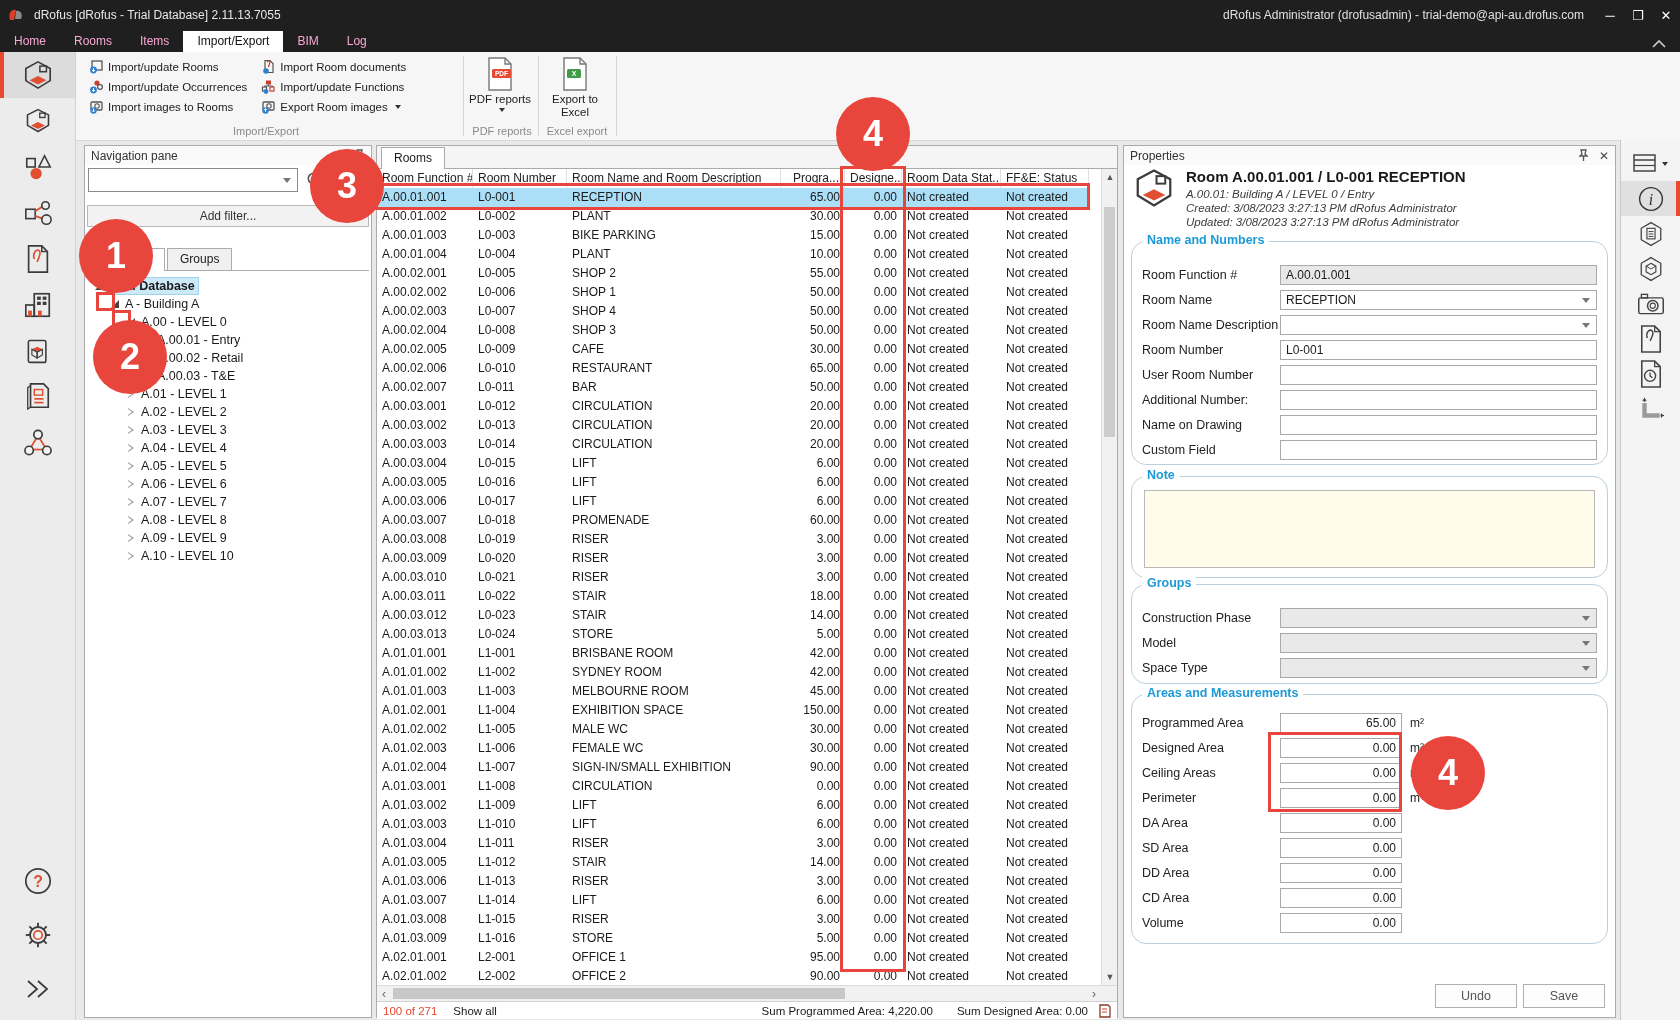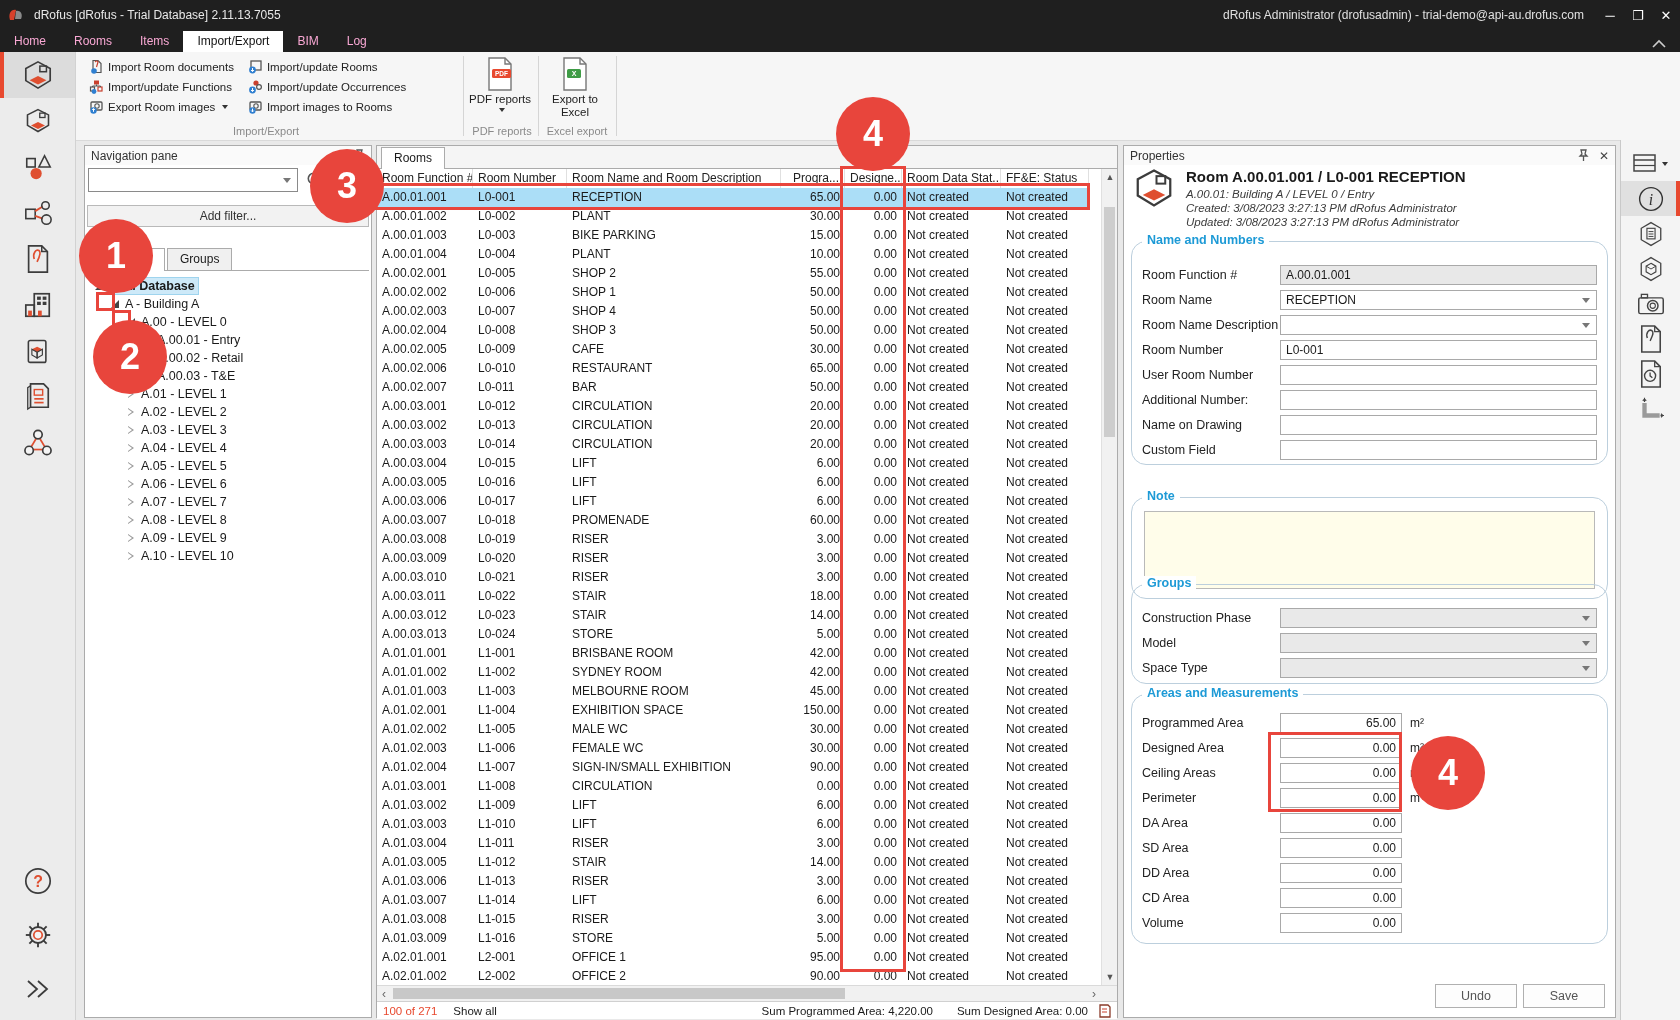--- a/index.html
+++ b/index.html
@@ -150,20 +150,48 @@
         </svg>
     </span>
   </div>
 
   <div class="ribbon">
     <div class="rib-group" style="left:0;width:382px;">
       <div class="rib-cols">
         <div class="rib-col">
           <div class="rbtn">
             <svg width="15" height="15" viewBox="0 0 15 15">
+                <rect x="3" y="2" width="10" height="9" fill="none" stroke="#555" stroke-width="1.3"></rect>
+                <circle cx="4.5" cy="11" r="3.4" fill="#2f7fd0"></circle>
+                <path d="M4.5,9 v3.4 M3,11 l1.5,1.6 1.5,-1.6" stroke="#fff" stroke-width="1" fill="none"></path>
+              </svg>
+            <span>Import/update Rooms</span>
+          </div>
+          <div class="rbtn">
+            <svg width="15" height="15" viewBox="0 0 15 15">
+                <circle cx="8" cy="4" r="2.6" fill="#c9402e"></circle>
+                <circle cx="11" cy="8" r="2.4" fill="none" stroke="#555" stroke-width="1.2"></circle>
+                <circle cx="4.5" cy="11" r="3.4" fill="#2f7fd0"></circle>
+                <path d="M4.5,9 v3.4 M3,11 l1.5,1.6 1.5,-1.6" stroke="#fff" stroke-width="1" fill="none"></path>
+              </svg>
+            <span>Import/update Occurrences</span>
+          </div>
+          <div class="rbtn">
+            <svg width="15" height="15" viewBox="0 0 15 15">
+                <rect x="2" y="3" width="11" height="8" rx="1" fill="none" stroke="#555" stroke-width="1.3"></rect>
+                <circle cx="8" cy="7" r="2.2" fill="none" stroke="#555" stroke-width="1.1"></circle>
+                <circle cx="4.5" cy="11.5" r="3.2" fill="#2f7fd0"></circle>
+                <path d="M4.5,9.6 v3.2 M3.2,11.5 l1.3,1.4 1.3,-1.4" stroke="#fff" stroke-width="1" fill="none"></path>
+              </svg>
+            <span>Import images to Rooms</span>
+          </div>
+        </div>
+        <div class="rib-col">
+          <div class="rbtn">
+            <svg width="15" height="15" viewBox="0 0 15 15">
                 <path d="M4,1.5 h5 l3,3 v9 h-8 z" fill="none" stroke="#555" stroke-width="1.2"></path>
                 <path d="M6,3 q2,-2 3,0 l-1.5,5" stroke="#c9402e" stroke-width="1.2" fill="none"></path>
                 <circle cx="5" cy="12" r="2.8" fill="#2f7fd0"></circle>
               </svg>
             <span>Import Room documents</span>
           </div>
           <div class="rbtn">
             <svg width="15" height="15" viewBox="0 0 15 15">
                 <rect x="5" y="1.5" width="5" height="4" fill="#c9402e"></rect>
                 <rect x="1.5" y="8" width="4" height="4" fill="none" stroke="#555" stroke-width="1.2"></rect>
@@ -175,48 +203,20 @@
           </div>
           <div class="rbtn">
             <svg width="15" height="15" viewBox="0 0 15 15">
                 <rect x="2" y="3" width="11" height="8" rx="1" fill="none" stroke="#555" stroke-width="1.3"></rect>
                 <circle cx="8" cy="7" r="2.2" fill="none" stroke="#555" stroke-width="1.1"></circle>
                 <circle cx="4.5" cy="11.5" r="3.2" fill="#2f7fd0"></circle>
                 <path d="M4.5,12.8 v-3.2 M3.2,11 l1.3,-1.4 1.3,1.4" stroke="#fff" stroke-width="1" fill="none"></path>
               </svg>
             <span>Export Room images</span>
               <span class="caret"></span>
-          </div>
-        </div>
-        <div class="rib-col">
-          <div class="rbtn">
-            <svg width="15" height="15" viewBox="0 0 15 15">
-                <rect x="3" y="2" width="10" height="9" fill="none" stroke="#555" stroke-width="1.3"></rect>
-                <circle cx="4.5" cy="11" r="3.4" fill="#2f7fd0"></circle>
-                <path d="M4.5,9 v3.4 M3,11 l1.5,1.6 1.5,-1.6" stroke="#fff" stroke-width="1" fill="none"></path>
-              </svg>
-            <span>Import/update Rooms</span>
-          </div>
-          <div class="rbtn">
-            <svg width="15" height="15" viewBox="0 0 15 15">
-                <circle cx="8" cy="4" r="2.6" fill="#c9402e"></circle>
-                <circle cx="11" cy="8" r="2.4" fill="none" stroke="#555" stroke-width="1.2"></circle>
-                <circle cx="4.5" cy="11" r="3.4" fill="#2f7fd0"></circle>
-                <path d="M4.5,9 v3.4 M3,11 l1.5,1.6 1.5,-1.6" stroke="#fff" stroke-width="1" fill="none"></path>
-              </svg>
-            <span>Import/update Occurrences</span>
-          </div>
-          <div class="rbtn">
-            <svg width="15" height="15" viewBox="0 0 15 15">
-                <rect x="2" y="3" width="11" height="8" rx="1" fill="none" stroke="#555" stroke-width="1.3"></rect>
-                <circle cx="8" cy="7" r="2.2" fill="none" stroke="#555" stroke-width="1.1"></circle>
-                <circle cx="4.5" cy="11.5" r="3.2" fill="#2f7fd0"></circle>
-                <path d="M4.5,9.6 v3.2 M3.2,11.5 l1.3,1.4 1.3,-1.4" stroke="#fff" stroke-width="1" fill="none"></path>
-              </svg>
-            <span>Import images to Rooms</span>
           </div>
         </div>
       </div>
       <div class="rib-label">Import/Export</div>
     </div>
     <div class="rib-sep" style="left:388px;"></div>
     <div class="rib-group" style="left:392px;width:70px;">
       <div class="bigbtn">
         <svg width="30" height="34" viewBox="0 0 30 34">
             <path d="M4,1 h16 l6,6 v26 h-22 z" fill="#fff" stroke="#777" stroke-width="1.4"></path>
@@ -920,21 +920,21 @@
               <div class="plab">Name on Drawing</div>
               <div class="pfield text"></div>
             </div>
             <div class="prow">
               <div class="plab">Custom Field</div>
               <div class="pfield text"></div>
             </div>
           </div>
       </div>
 
-      <div class="sect" style="top:330px;height:102px;margin-top:21px;">
+      <div class="sect" style="top:330px;height:102px;">
         <span class="legend">Note</span>
         <div class="note-area"></div>
       </div>
 
       <div class="sect" style="top:438px;height:100px;">
         <span class="legend">Groups</span>
         <div style="padding-top:22px;">
             <div class="prow">
               <div class="plab">Construction Phase</div>
               <div class="pfield gsel"></div>

